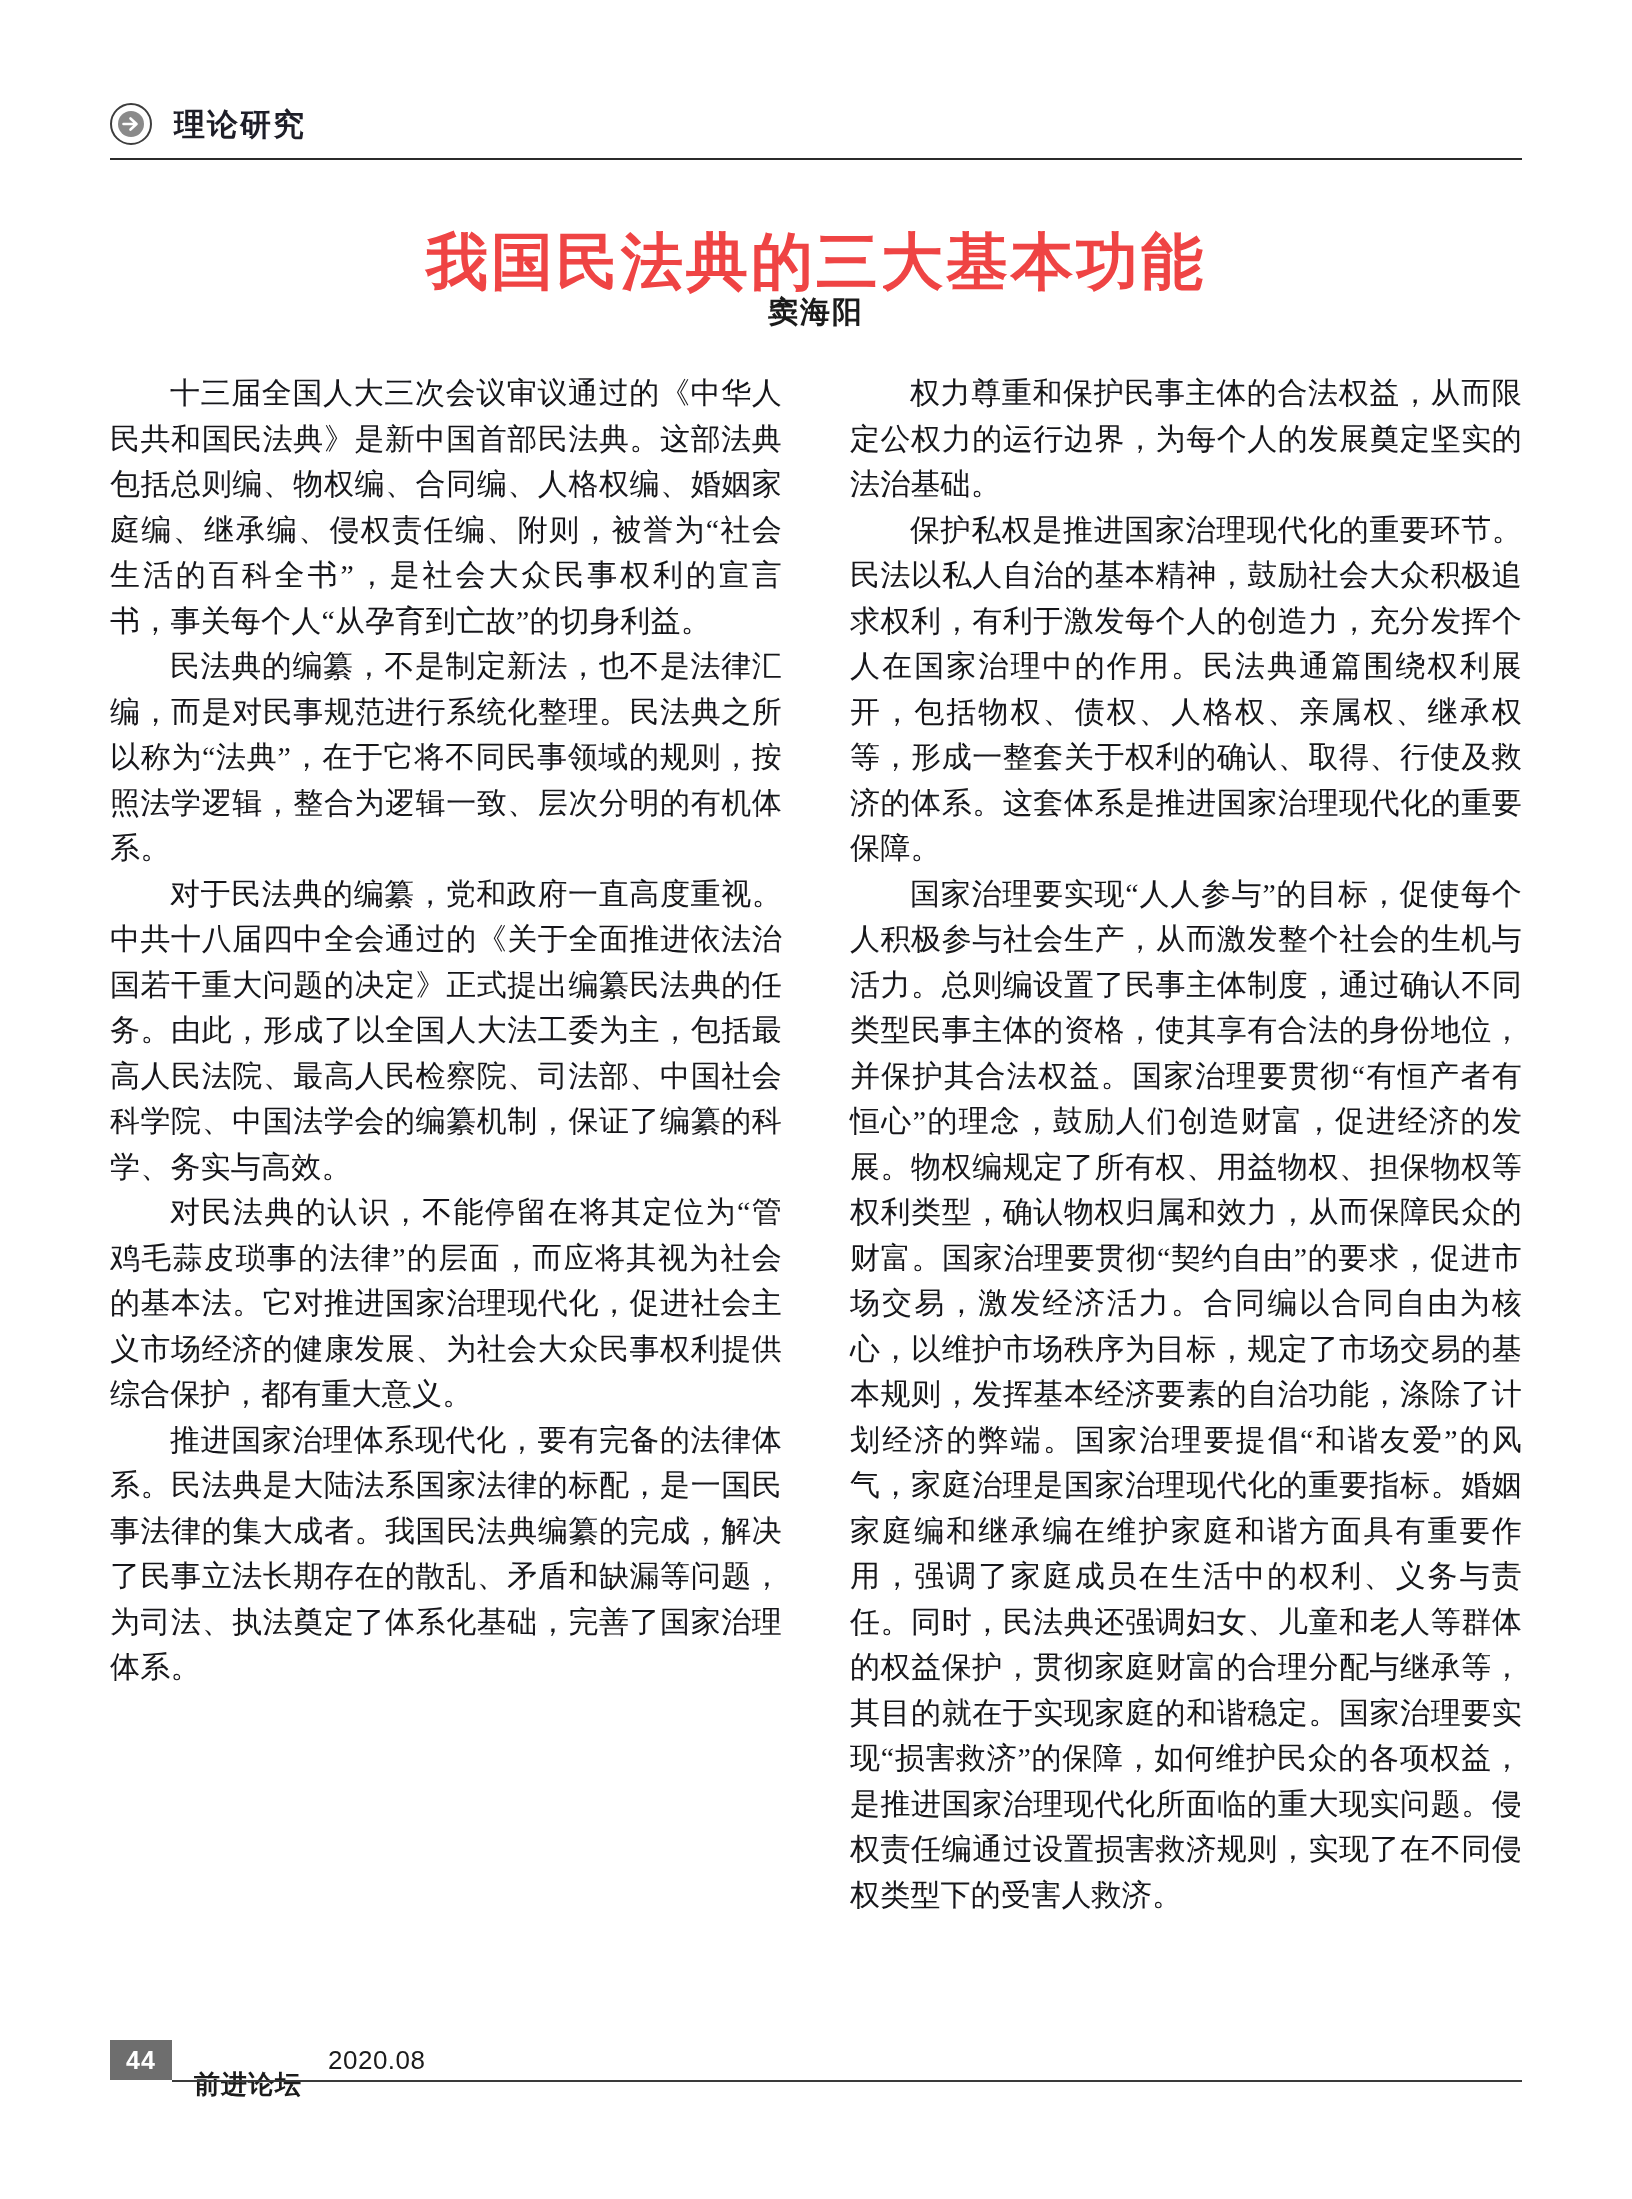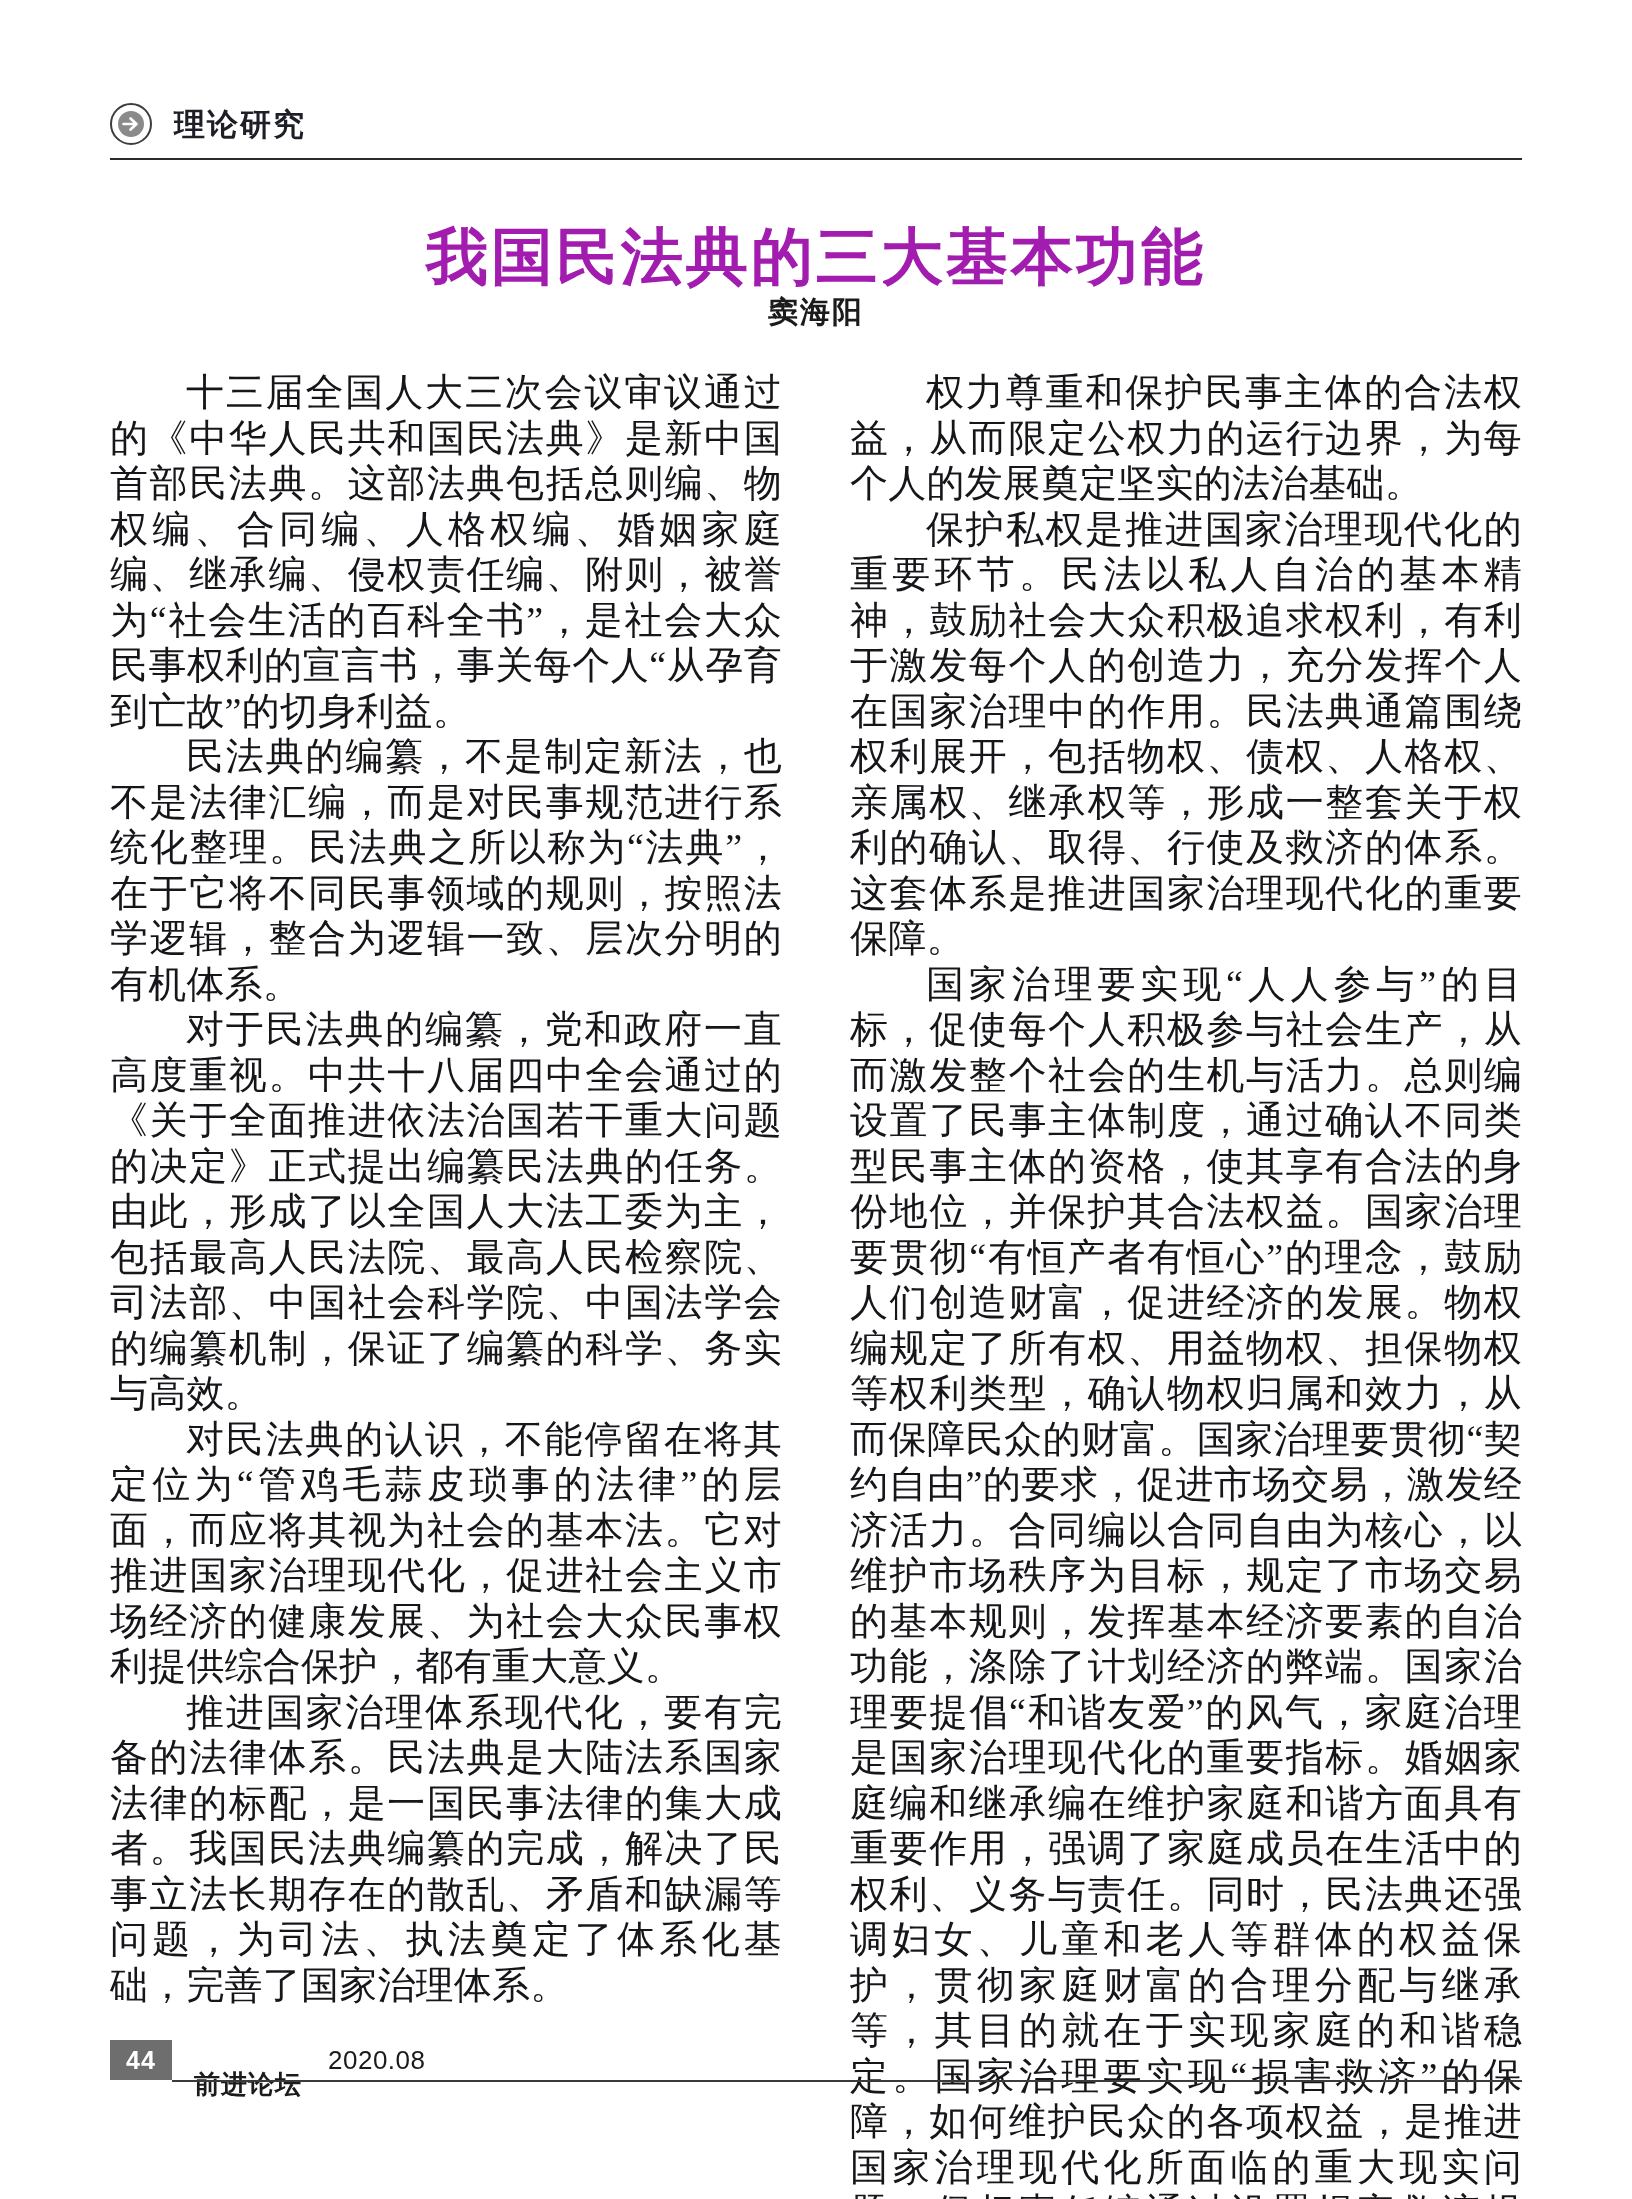--- a/index.html
+++ b/index.html
@@ -68,25 +68,25 @@
     border-top: 2px solid #2b2b2b;
   }
 
   
   .article-title {
     position: absolute;
     left: 110px;
     top: 185px;
     width: 1412px;
     text-align: center;
-    font-family: Liberation Mono, monospace;
+    font-family: Liberation Sans, sans-serif;
     font-size: 62px;
     font-weight: 700;
     letter-spacing: 3px;
-    color: #a21caf;
+    color: #ef4444;
     line-height: 1.12;
   }
   .article-author {
     position: absolute;
     left: 110px;
     top: 292px;
     width: 1412px;
     text-align: center;
     font-family: "Liberation Sans", "DejaVu Sans", sans-serif;
     font-size: 30px;
@@ -106,21 +106,21 @@
     gap: 68px;
   }
   .col {
     width: 672px;
     flex: 0 0 672px;
   }
 
   p.body-text {
     margin: 0;
     font-family: "Liberation Serif", "DejaVu Serif", serif;
-    font-size: 38px;
+    font-size: 30px;
     line-height: 45.5px;
     text-align: justify;
     text-align-last: left;
     text-justify: inter-character;
     text-indent: 2em;
     color: #16161a;
     letter-spacing: 0.2px;
   }
 
   h2.section-head {

